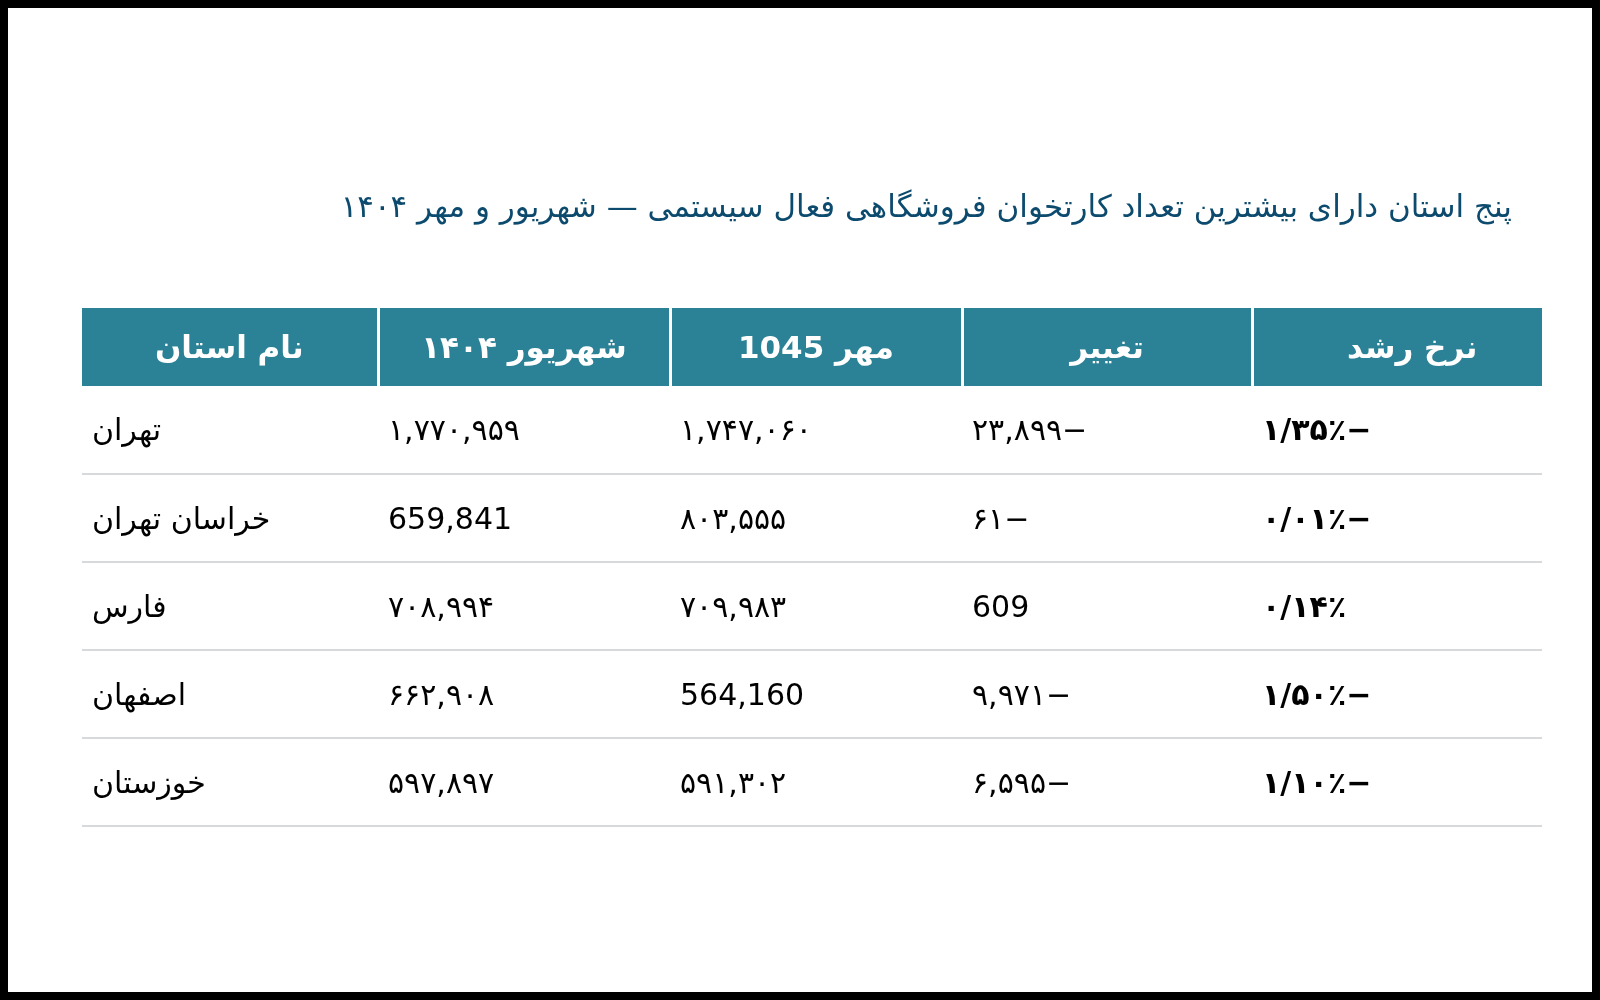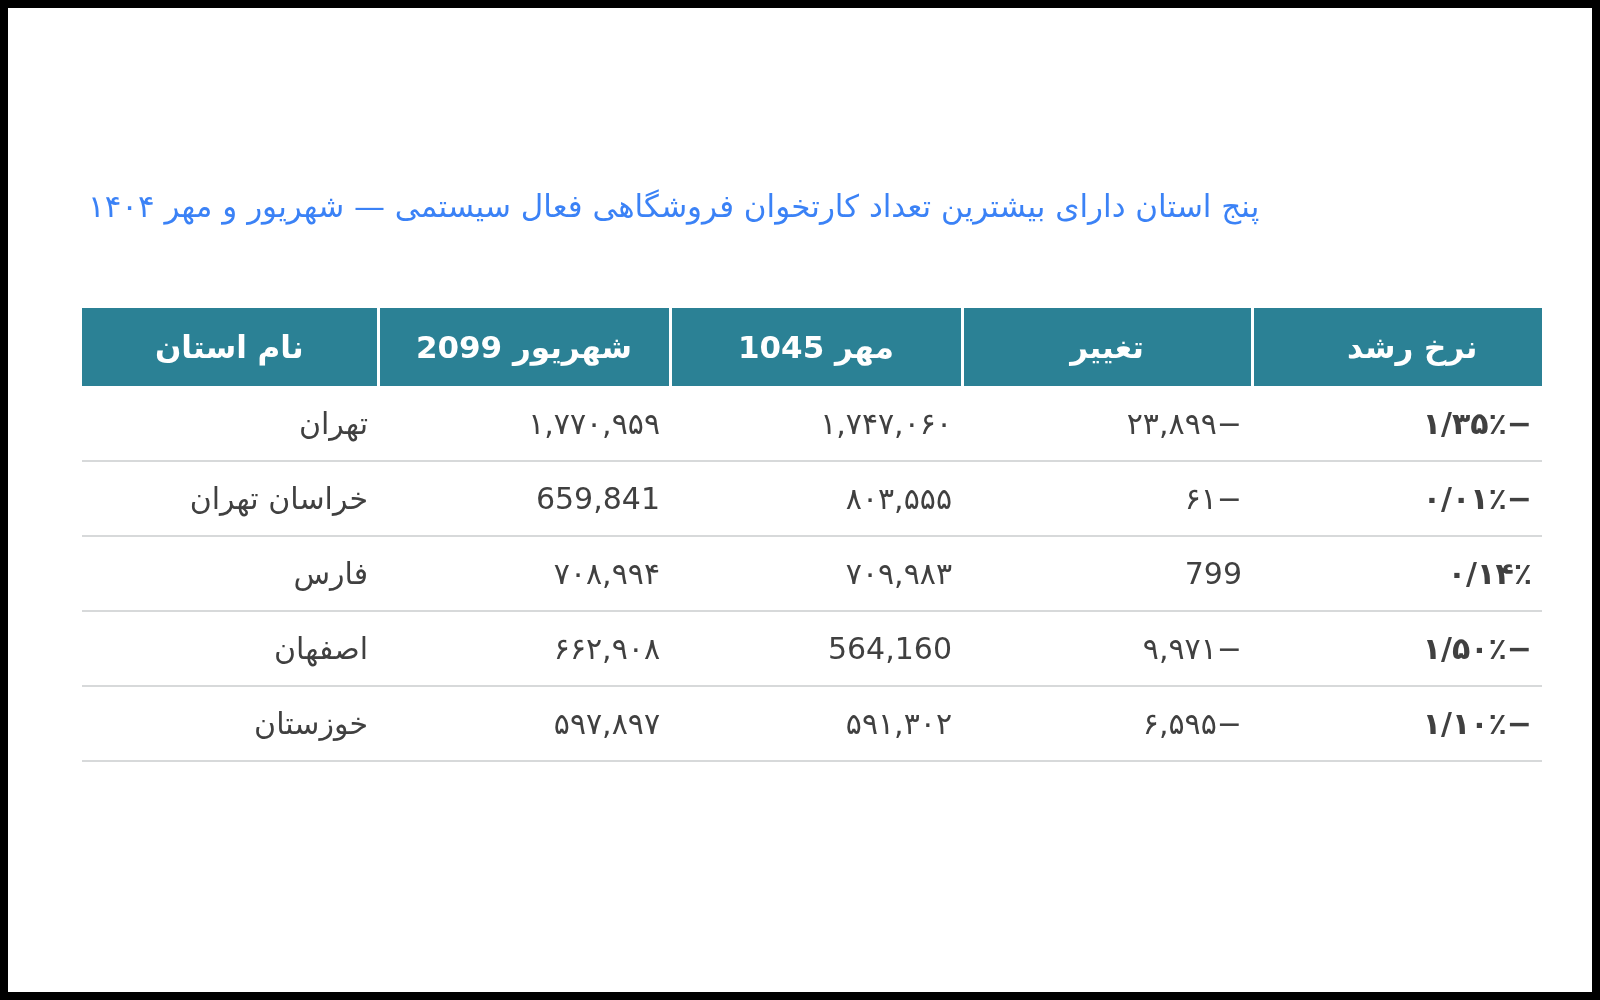--- a/index.html
+++ b/index.html
@@ -20,23 +20,23 @@
     width: 1584px;
     height: 984px;
     background: #ffffff;
     box-sizing: border-box;
   }
   .title {
     position: absolute;
     right: 80px;
     left: 80px;
     top: 175px;
-    text-align: left;
+    text-align: right;
     font-size: 31px;
-    color: #3b82f6;
+    color: #0c4a6e;
     direction: rtl;
     line-height: 1.5;
     font-family: "DejaVu Sans", "Liberation Sans", sans-serif;
   }
   .table-wrap {
     position: absolute;
     right: 50px;
     top: 300px;
     width: 1484px;
     direction: rtl;
@@ -61,24 +61,24 @@
     letter-spacing: 0.5px;
   }
   table.data thead th:first-child {
     border-right: none;
     padding-left: 39px;
   }
   table.data thead th:last-child {
     border-left: none;
   }
   table.data tbody td {
-    height: 75px;
+    height: 88px;
     font-size: 30px;
-    text-align: right;
-    color: #404040;
+    text-align: left;
+    color: #000000;
     border-bottom: 2px solid #d7d9da;
     background: #ffffff;
     padding: 0 10px;
     box-sizing: border-box;
   }
   table.data tbody tr:last-child td {
     border-bottom: 2px solid #d7d9da;
   }
   td.province {
     font-size: 29px;
@@ -98,42 +98,42 @@
 
   <div class="title">پنج استان دارای بیشترین تعداد کارتخوان فروشگاهی فعال سیستمی — شهریور و مهر ۱۴۰۴</div>
 
   <div class="table-wrap">
     <table class="data">
       <thead>
         <tr>
           <th class="col-growth">نرخ رشد</th>
           <th class="col-change">تغییر</th>
           <th class="col-mehr">مهر 1045</th>
-          <th class="col-shahr">شهریور 2099</th>
+          <th class="col-shahr">شهریور ۱۴۰۴</th>
           <th class="col-prov">نام استان</th>
         </tr>
       </thead>
       <tbody>
         <tr>
           <td class="col-growth neg">−۱/۳۵٪</td>
           <td class="col-change">−۲۳,۸۹۹</td>
           <td class="col-mehr">۱,۷۴۷,۰۶۰</td>
           <td class="col-shahr">۱,۷۷۰,۹۵۹</td>
           <td class="col-prov province">تهران</td>
         </tr>
         <tr>
           <td class="col-growth neg">−۰/۰۱٪</td>
           <td class="col-change">−۶۱</td>
           <td class="col-mehr">۸۰۳,۵۵۵</td>
           <td class="col-shahr">659,841</td>
           <td class="col-prov province">خراسان تهران</td>
         </tr>
         <tr>
           <td class="col-growth pos">۰/۱۴٪</td>
-          <td class="col-change">799</td>
+          <td class="col-change">609</td>
           <td class="col-mehr">۷۰۹,۹۸۳</td>
           <td class="col-shahr">۷۰۸,۹۹۴</td>
           <td class="col-prov province">فارس</td>
         </tr>
         <tr>
           <td class="col-growth neg">−۱/۵۰٪</td>
           <td class="col-change">−۹,۹۷۱</td>
           <td class="col-mehr">564,160</td>
           <td class="col-shahr">۶۶۲,۹۰۸</td>
           <td class="col-prov province">اصفهان</td>

